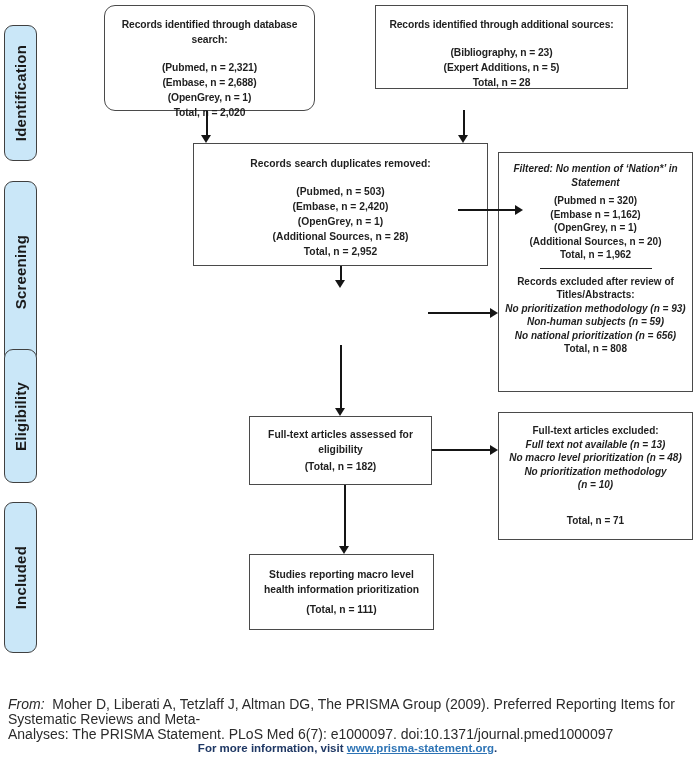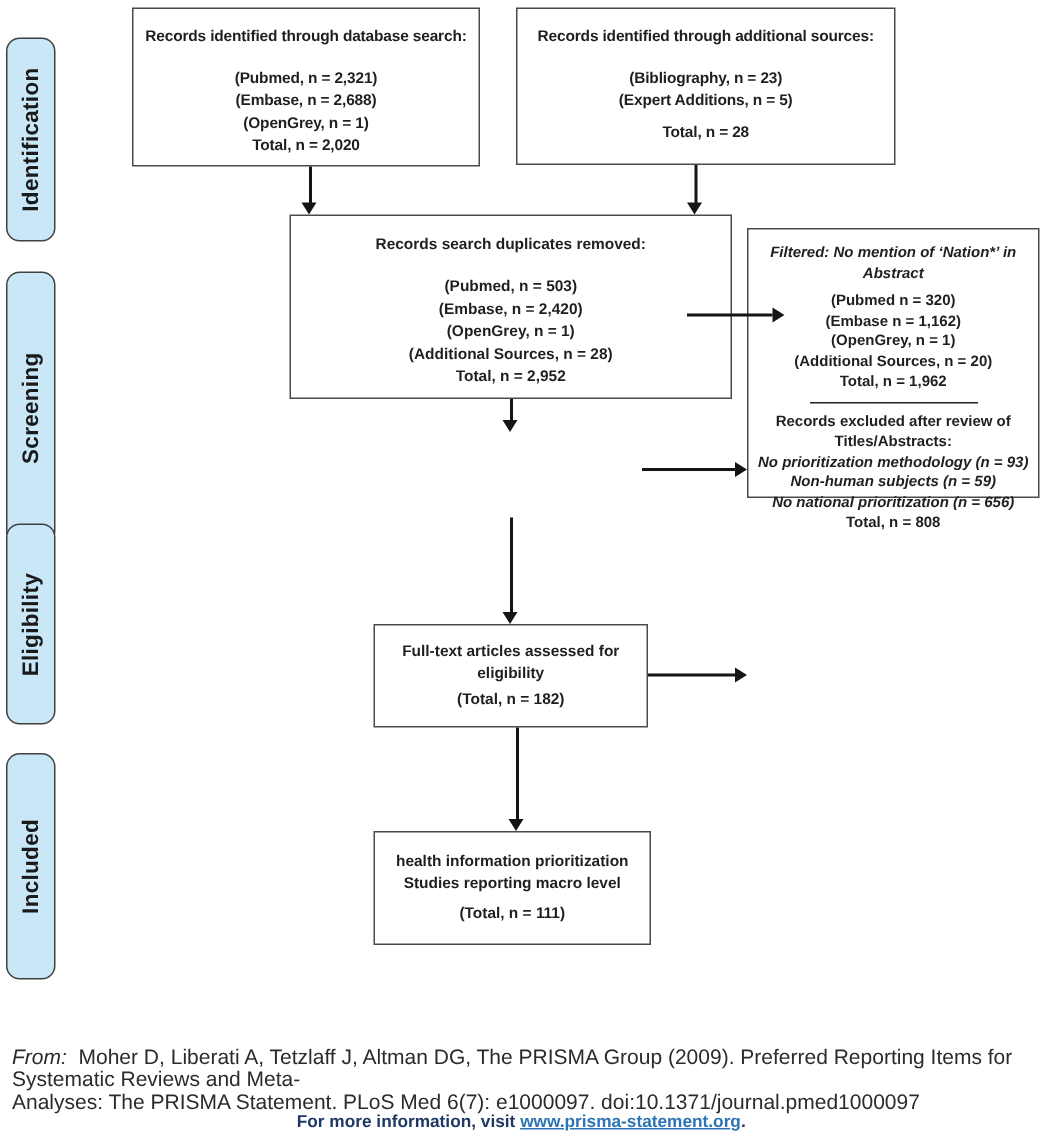--- a/index.html
+++ b/index.html
@@ -24,27 +24,27 @@
   
   .box{
     position:absolute;background:#fff;border:1px solid #4a4a4a;box-sizing:border-box;
     display:flex;flex-direction:column;align-items:center;text-align:center;
     font-weight:700;font-size:10.3px;line-height:15px;color:#1f1f1f;z-index:2;
   }
   .box p{margin:0;}
   .box .title{margin-bottom:13px;}
   .box .total{margin-top:auto;}
   .ital{font-style:italic;}
-  .b1{left:88px;top:5px;width:232px;height:106px;padding:11px 5px 13px;letter-spacing:-.1px;}
-  .b2{left:344px;top:5px;width:253px;height:105px;padding:11px 5px 13px;letter-spacing:-.1px;}
+  .b1{left:104px;top:5px;width:211px;height:106px;padding:11px 5px 13px;letter-spacing:-.1px;border-radius:11px;}
+  .b2{left:375px;top:5px;width:253px;height:84px;padding:11px 5px 13px;letter-spacing:-.1px;}
   .b3{left:193px;top:143px;width:295px;height:123px;padding:12px 8px 13px;}
   .bs{left:250px;top:288px;width:178px;height:57px;padding:10px 5px 10px;}
   .bft{left:249px;top:416px;width:183px;height:69px;padding:10px 10px 10px;}
   .bi{left:249px;top:554px;width:185px;height:76px;padding:12px 5px 12px;}
-  .bf{left:498px;top:152px;width:195px;height:180px;padding:9px 4px;font-size:10px;line-height:13.5px;}
+  .bf{left:498px;top:152px;width:195px;height:240px;padding:9px 4px;font-size:10px;line-height:13.5px;}
   .bf .title{margin-bottom:0;}
   .bf .mb{margin-bottom:5px;}
   .bfe{left:498px;top:412px;width:195px;height:128px;padding:11px 4px 12px;font-size:10px;line-height:13.5px;}
   .gap-top{margin-top:12px;}
   .tot-gap{margin-top:2px;}
   .divider{width:112px;border:0;border-top:1.3px solid #222;margin:6px auto 6px;}
   
   .vline,.hline{position:absolute;background:#151515;z-index:3;}
   .vline{width:2px;}
   .hline{height:2px;}
@@ -96,21 +96,21 @@
     <p class="title">Records search duplicates removed:</p>
     <p class="line">(Pubmed, n = 503)</p>
     <p class="line">(Embase, n = 2,420)</p>
     <p class="line">(OpenGrey, n = 1)</p>
     <p class="line">(Additional Sources, n = 28)</p>
     <p class="total">Total, n = 2,952</p>
   </div>
 
   <div class="box bf">
     <p class="title ital">Filtered: No mention of ‘Nation*’ in</p>
-    <p class="title ital mb">Abstract</p>
+    <p class="title ital mb">Statement</p>
     <p class="line">(Pubmed n = 320)</p>
     <p class="line">(Embase n = 1,162)</p>
     <p class="line">(OpenGrey, n = 1)</p>
     <p class="line">(Additional Sources, n = 20)</p>
     <p class="tot-gap">Total, n = 1,962</p>
     <hr class="divider">
     <p>Records excluded after review of</p>
     <p>Titles/Abstracts:</p>
     <p class="ital gap-top">No prioritization methodology (n = 93)</p>
     <p class="ital">Non-human subjects (n = 59)</p>
@@ -118,24 +118,32 @@
     <p class="tot-gap">Total, n = 808</p>
   </div>
 
 
   <div class="box bft">
     <p>Full-text articles assessed for</p>
     <p>eligibility</p>
     <p class="total">(Total, n = 182)</p>
   </div>
 
+  <div class="box bfe">
+    <p>Full-text articles excluded:</p>
+    <p class="ital">Full text not available (n = 13)</p>
+    <p class="ital">No macro level prioritization (n = 48)</p>
+    <p class="ital">No prioritization methodology</p>
+    <p class="ital">(n = 10)</p>
+    <p class="total">Total, n = 71</p>
+  </div>
 
   <div class="box bi">
+    <p>Studies reporting macro level</p>
     <p>health information prioritization</p>
-    <p>Studies reporting macro level</p>
     <p class="total">(Total, n = 111)</p>
   </div>
 
   <div class="vline" style="left:206px;top:111px;height:25px;"></div>
   <div class="head-down" style="left:201px;top:135px;"></div>
 
   <div class="vline" style="left:463px;top:110px;height:26px;"></div>
   <div class="head-down" style="left:458px;top:135px;"></div>
 
   <div class="hline" style="left:458px;top:209px;width:57px;"></div>

